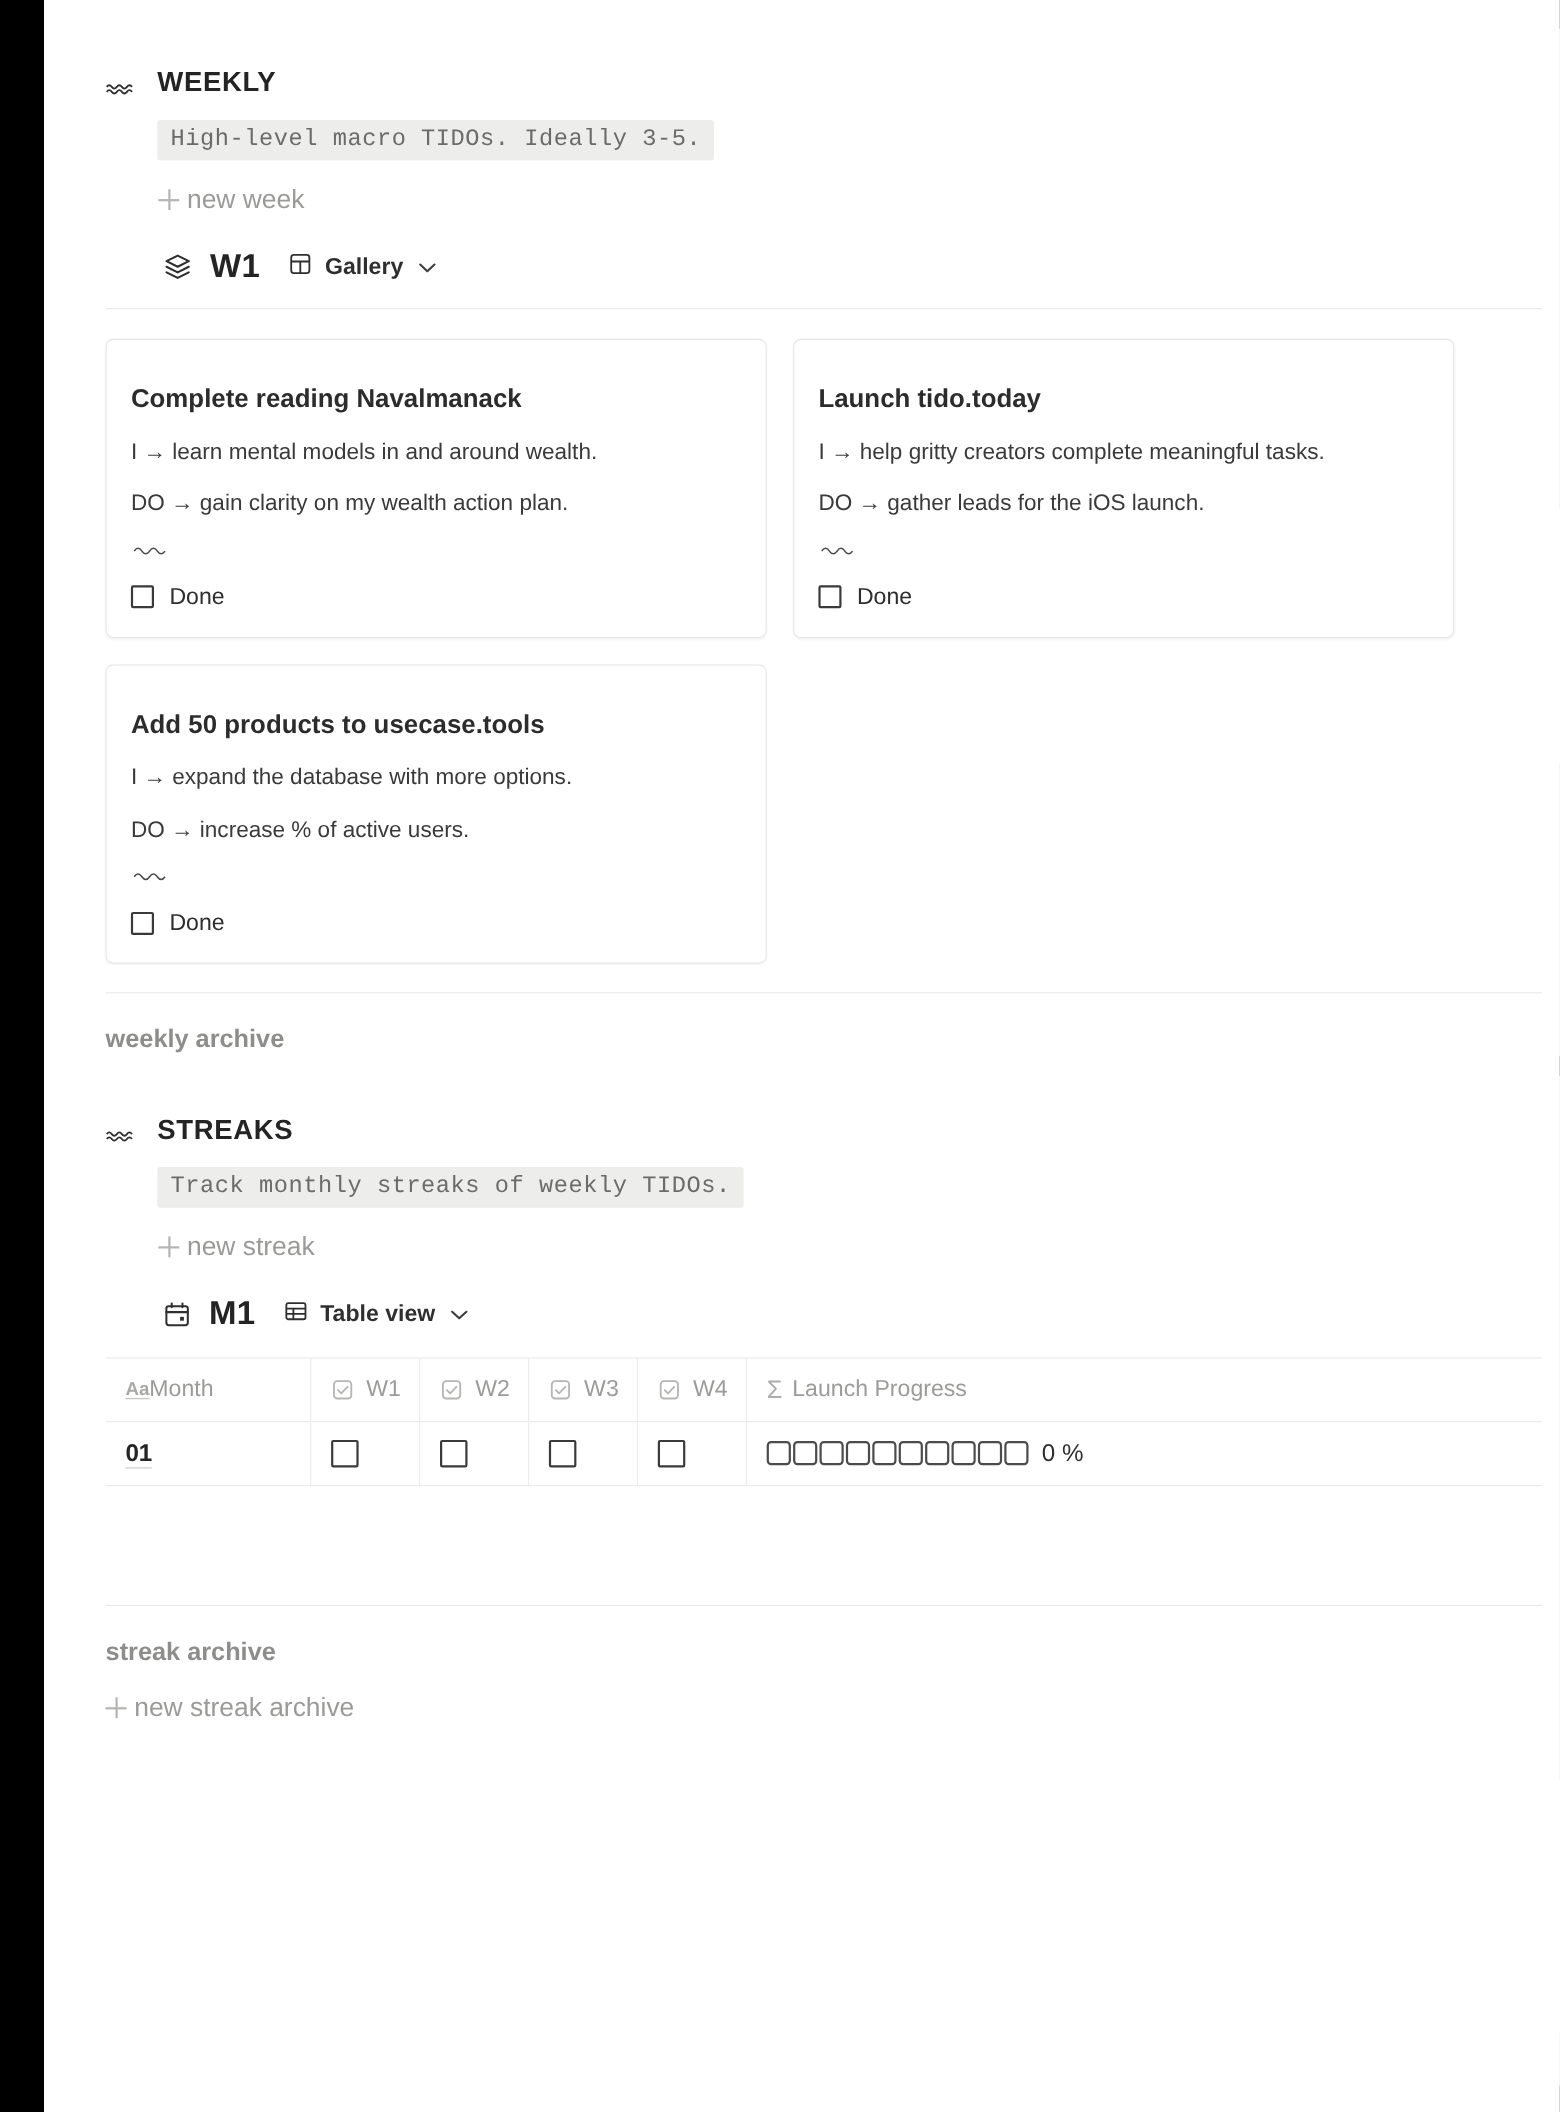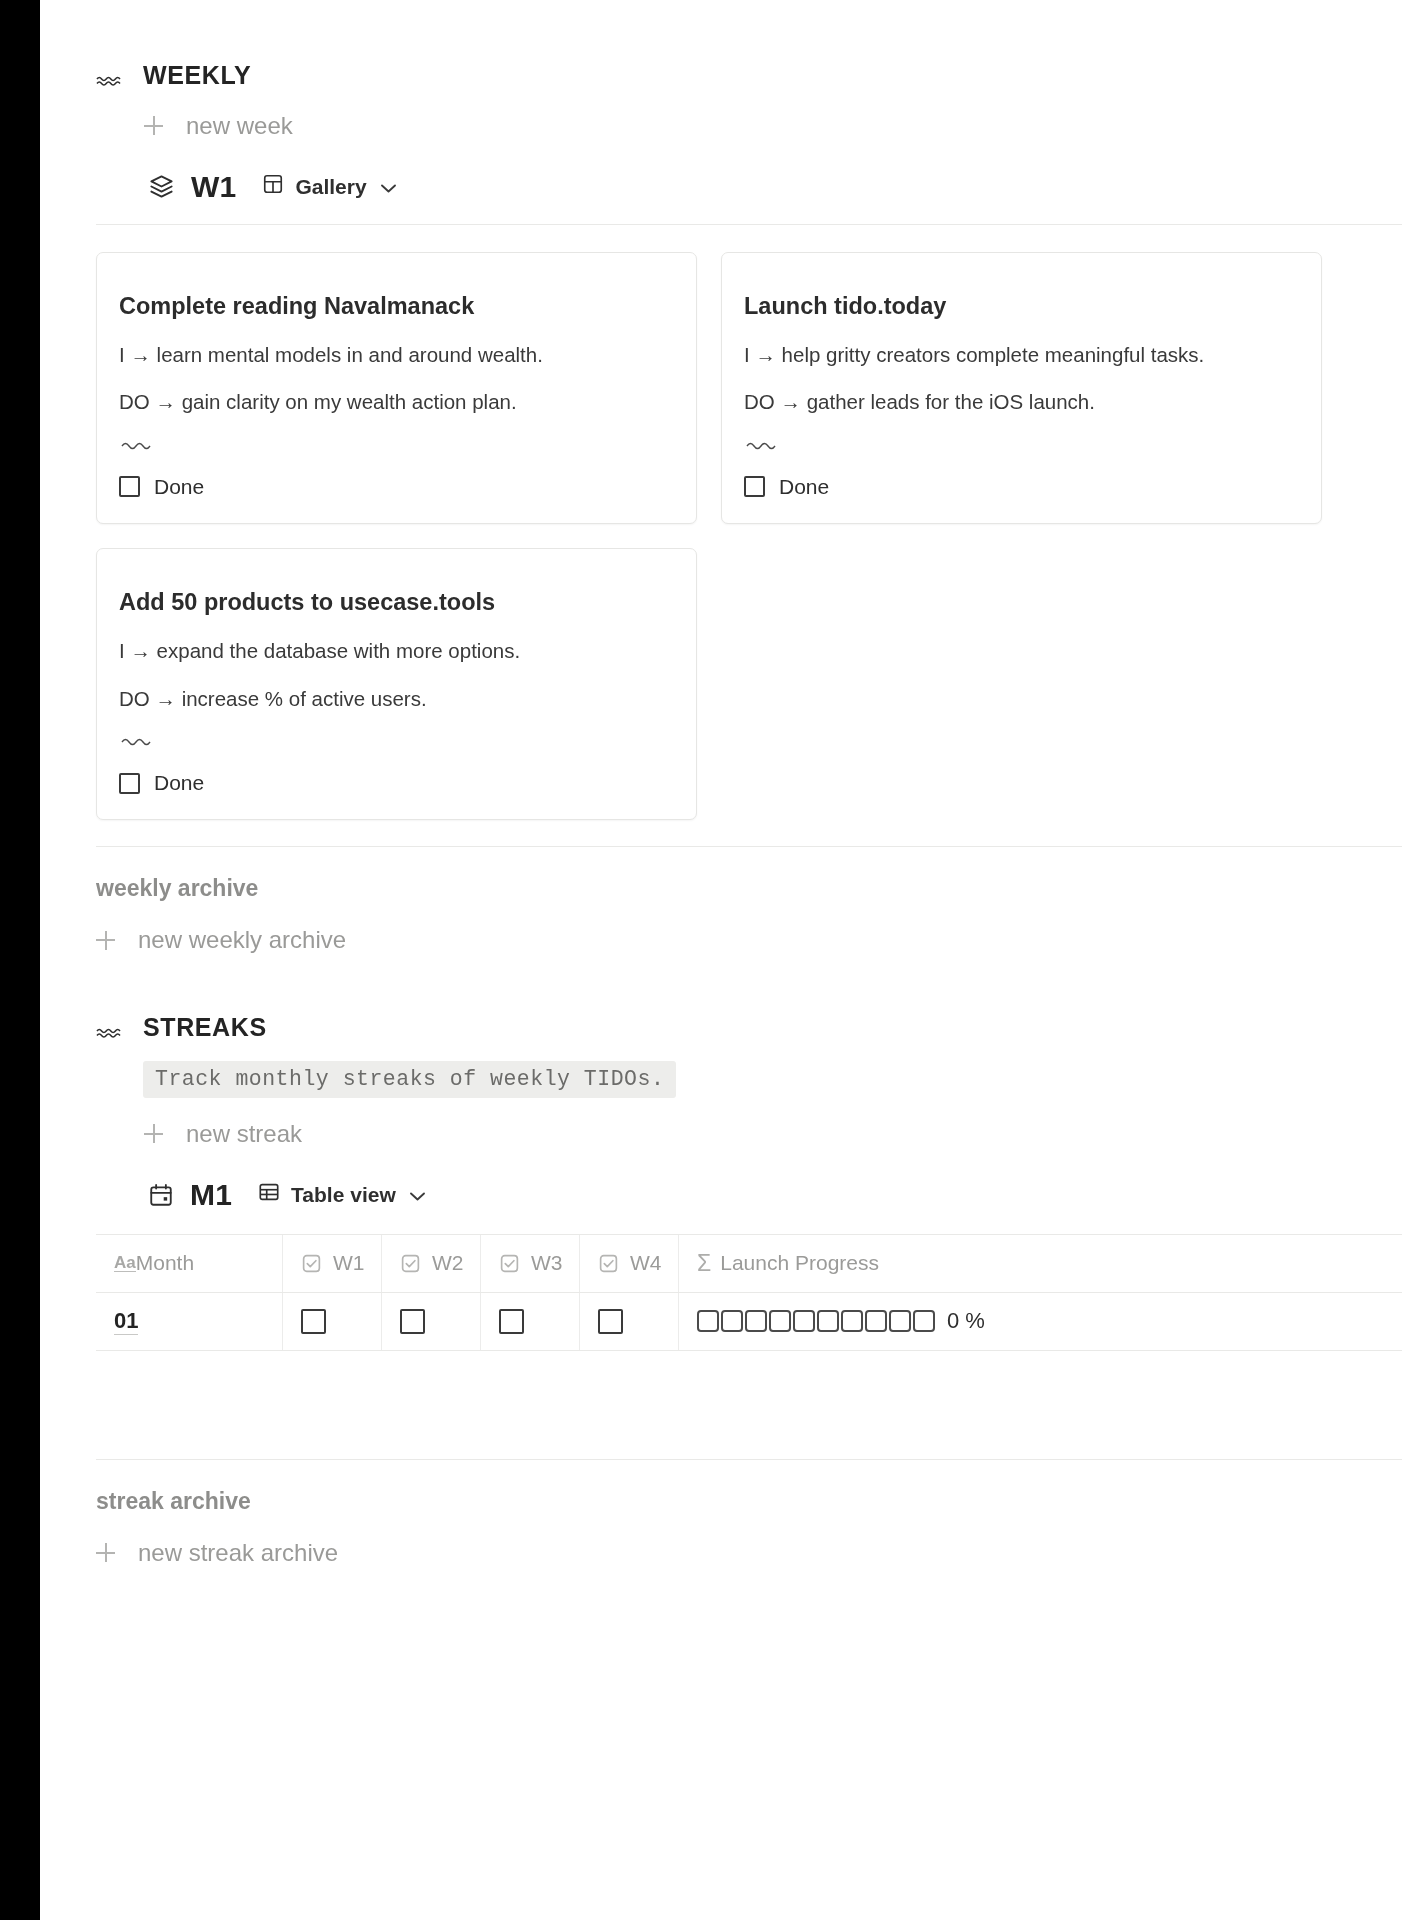--- a/index.html
+++ b/index.html
@@ -59,21 +59,21 @@
     font-size:21.5px;
     letter-spacing:.5px;
     padding:6px 12px 7px 12px;
     border-radius:3px;
     margin:19px 0 0 11px;
     white-space:pre;
   }
   .newline-btn{
     display:flex;
     align-items:center;
-    gap:23px;
+    gap:7px;
     color:#9a9a98;
     font-size:24px;
     margin:22px 0 0 12px;
     cursor:pointer;
     width:max-content;
   }
   .plus{
     display:inline-block;
     width:19px;height:19px;
     position:relative;
@@ -212,20 +212,21 @@
 
     <div class="sec-head">
       <div class="wave-icon">
         <svg width="28" height="14" viewBox="0 0 28 14">
           <path d="M1 5 q2.3 -3 4.6 0 t4.6 0 t4.6 0 t4.6 0 t4.6 0" fill="none" stroke="#2f2f2f" stroke-width="1.6"></path>
           <path d="M1 9.5 q2.3 -3 4.6 0 t4.6 0 t4.6 0 t4.6 0 t4.6 0" fill="none" stroke="#2f2f2f" stroke-width="1.6"></path>
         </svg>
       </div>
       <div class="sec-body">
         <h1 class="sec-title">WEEKLY</h1>
+        <div class="callout">High-level macro TIDOs. Ideally 3-5.</div>
 
         <div class="newline-btn">
           <span class="plus"></span>
           <span>new week</span>
         </div>
 
         
         <div class="db-head">
           <span class="dbicon">
             <svg width="27" height="27" viewBox="0 0 24 24" fill="none" stroke="#2f2f2f" stroke-width="1.7" stroke-linejoin="round" stroke-linecap="round">

